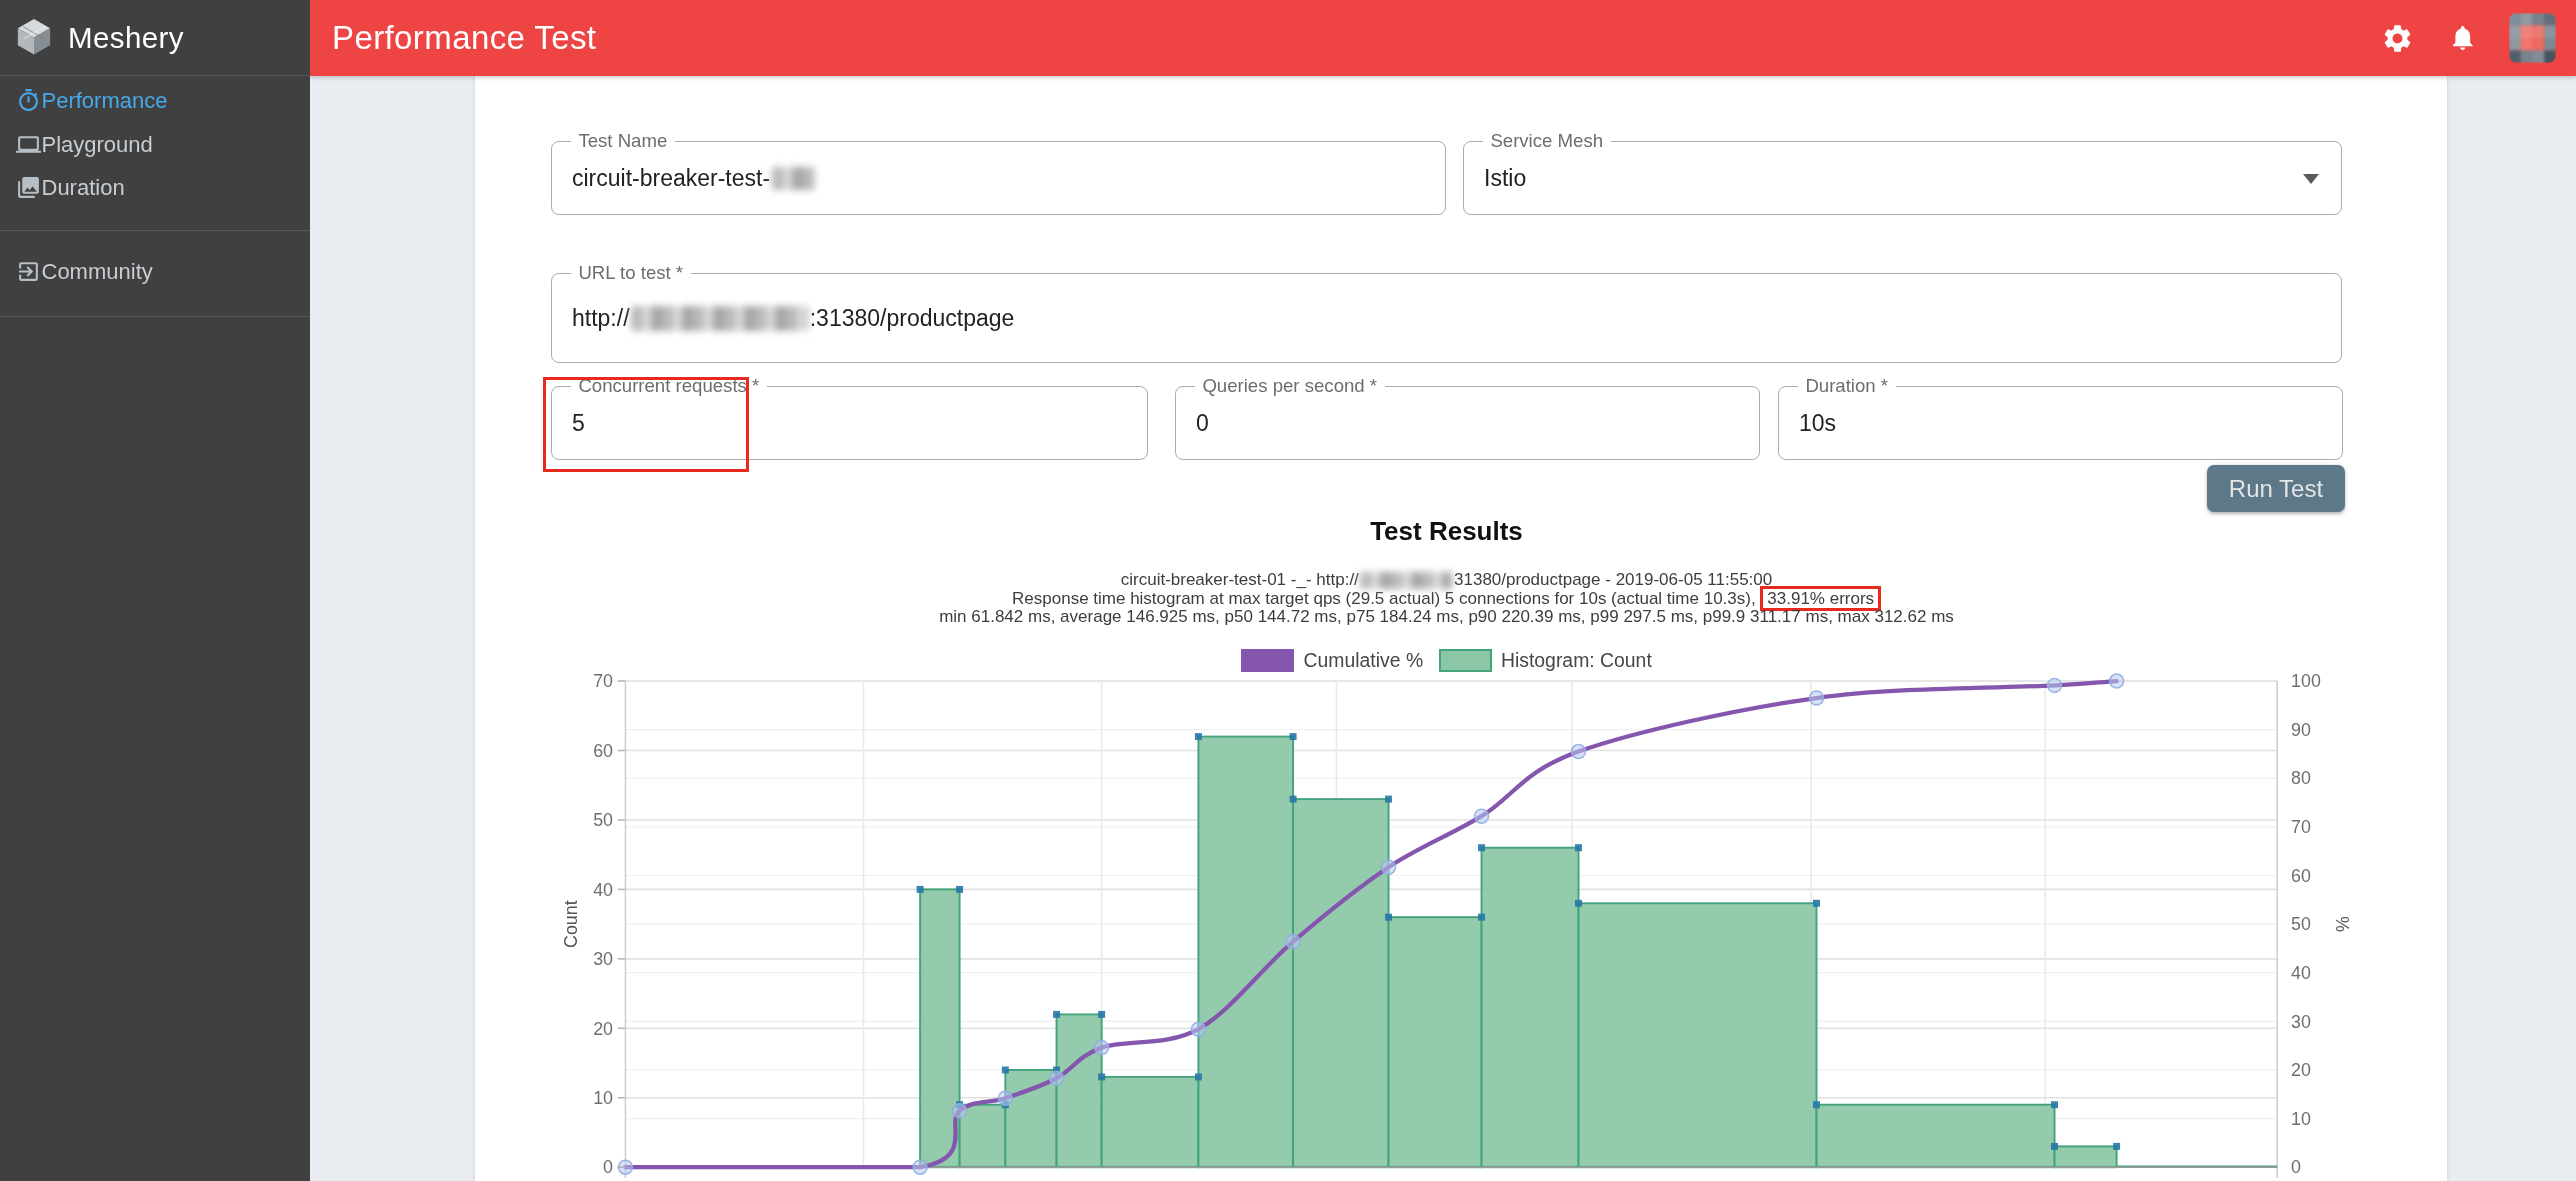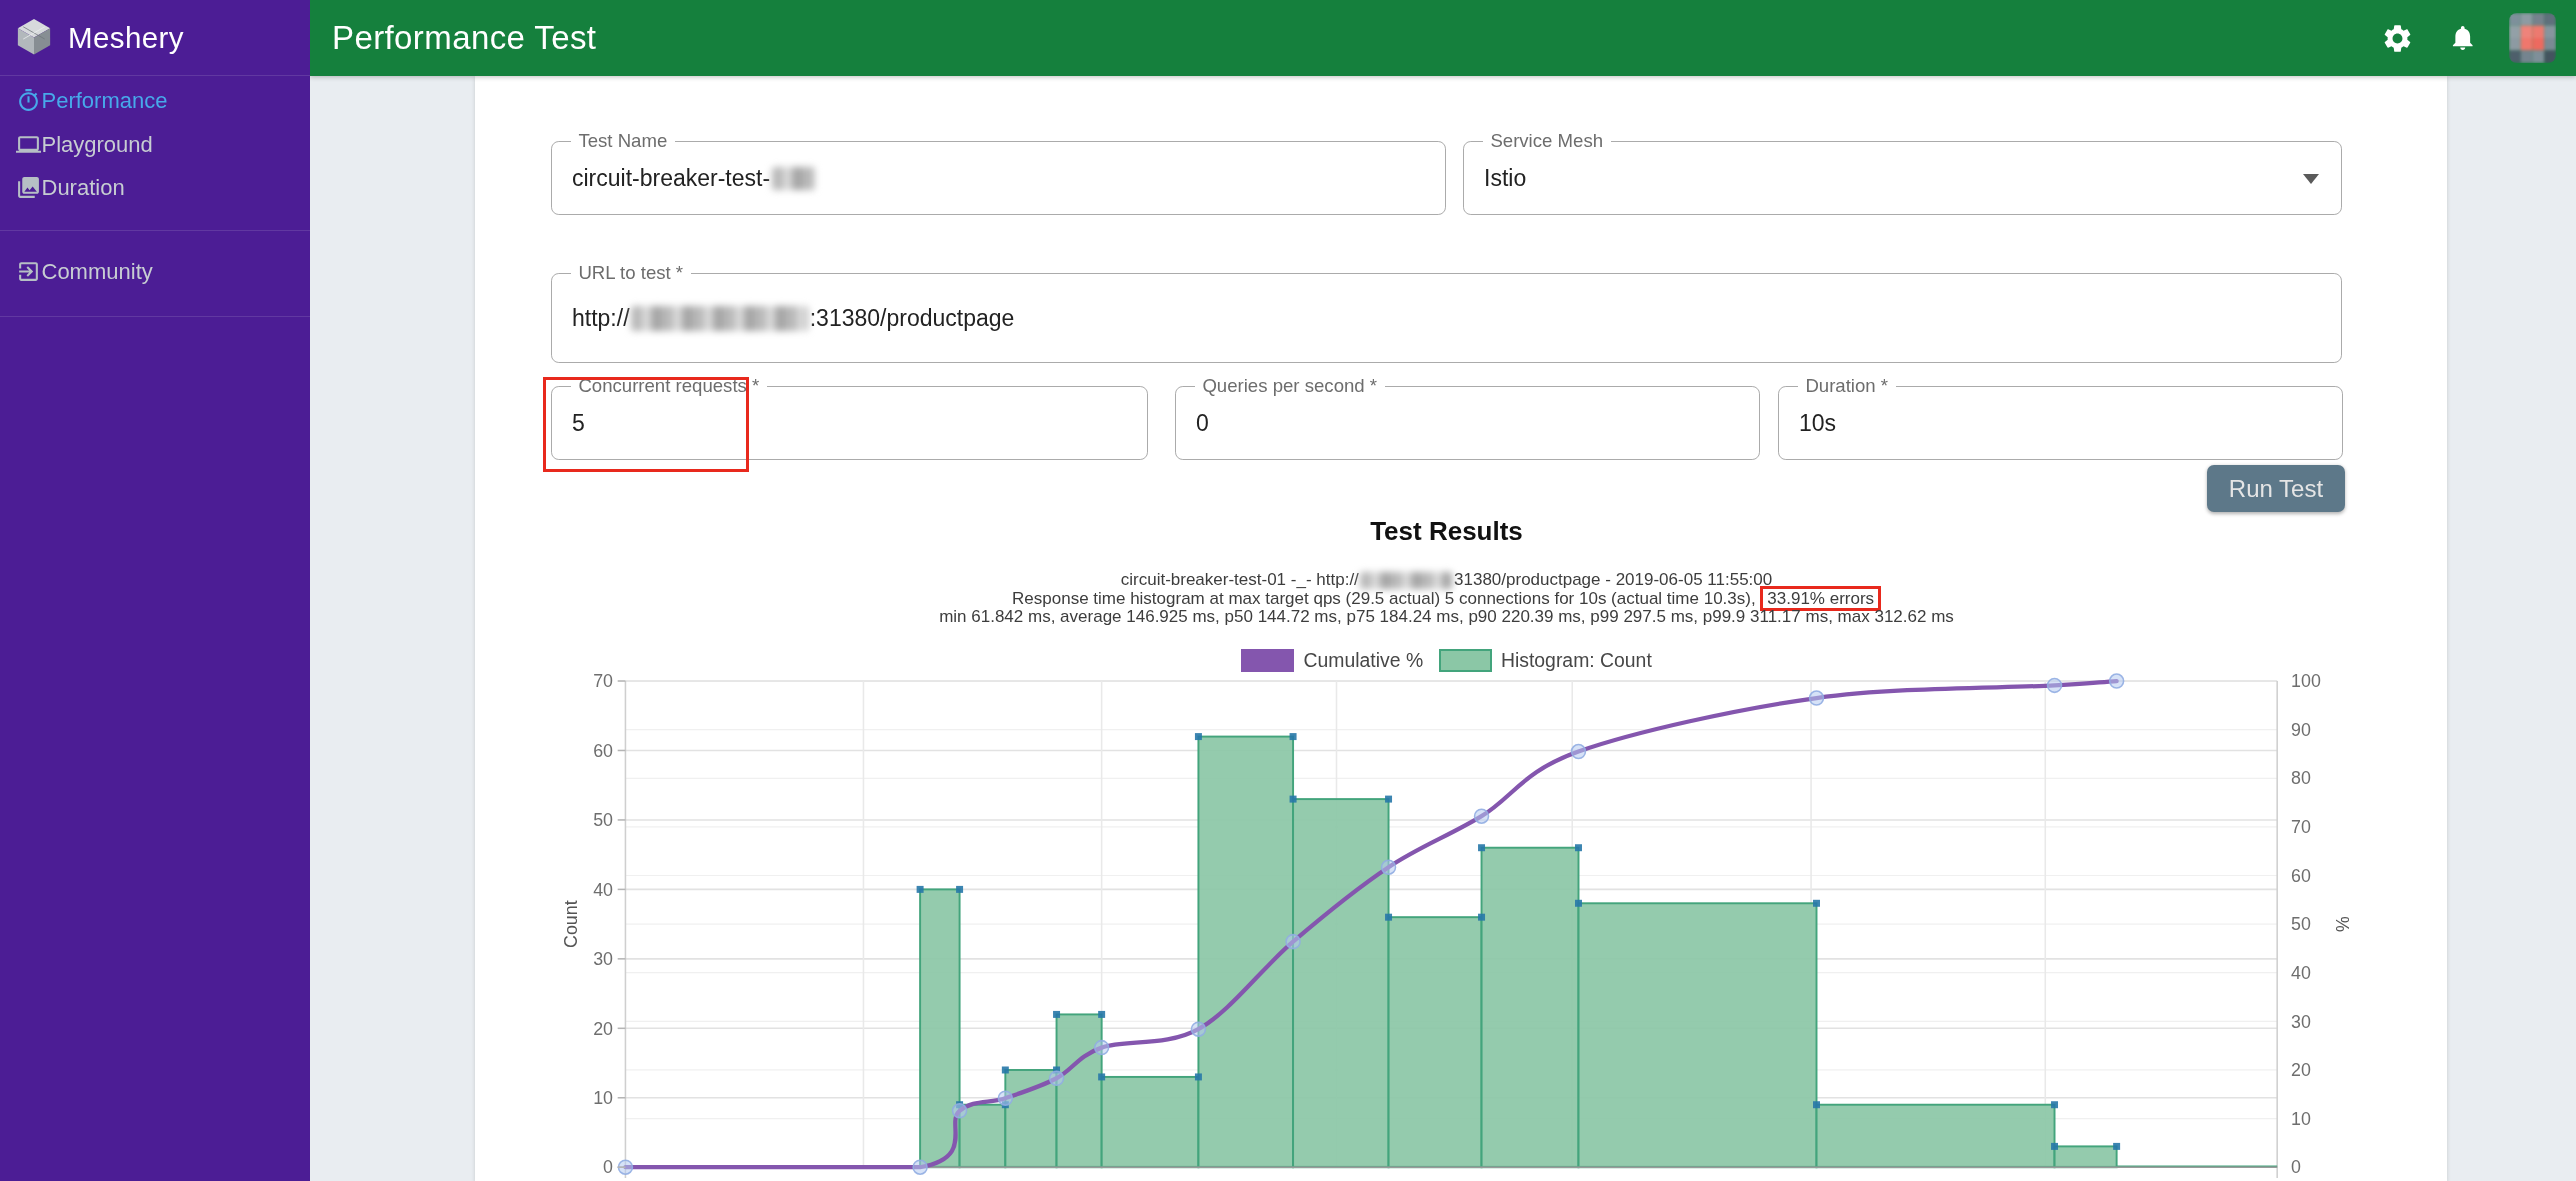--- a/index.html
+++ b/index.html
@@ -1,30 +1,30 @@
 <!DOCTYPE html>
 <html style="font-size:12.4px"><head>
 <meta charset="utf-8">
 <style>
   * { margin:0; padding:0; box-sizing:border-box; }
   html,body { width:2576px; height:1182px; overflow:hidden; }
   body { font-family:"Liberation Sans","DejaVu Sans",sans-serif; background:#e9edf1; position:relative; }
 
   
-  .sidebar { position:absolute; left:0; top:0; width:310px; height:1182px; background:#4c1d95; z-index:5; }
+  .sidebar { position:absolute; left:0; top:0; width:310px; height:1182px; background:#404040; z-index:5; }
   .brand { height:76px; display:flex; align-items:center; padding-left:14px; border-bottom:0.8px solid rgba(255,255,255,0.12); }
   .brand-title { color:#ffffff; font-size:29.5px; margin-left:14px; letter-spacing:0.4px; }
   .nav-item { position:absolute; left:0; width:310px; height:43px; display:flex; align-items:center; padding-left:15.5px; cursor:pointer; }
   .nav-item .nicon { width:26px; height:26px; display:flex; align-items:center; justify-content:center; }
   .nav-item .nlabel { font-size:22px; color:#c7cdd2; }
   .nav-item.active .nlabel { color:#47a9ea; }
   .sdivider { position:absolute; left:0; width:310px; height:0; border-top:0.8px solid rgba(255,255,255,0.12); }
 
   
-  .topbar { position:absolute; left:310px; top:0; width:2266px; height:76px; background:#15803d; display:flex; align-items:center; z-index:4; box-shadow:0 2.3px 4.7px rgba(0,0,0,0.25); }
+  .topbar { position:absolute; left:310px; top:0; width:2266px; height:76px; background:#ef4444; display:flex; align-items:center; z-index:4; box-shadow:0 2.3px 4.7px rgba(0,0,0,0.25); }
   .topbar-title { color:#ffffff; font-size:33px; font-weight:400; margin-left:22px; letter-spacing:0.4px; }
   .topbar-right { position:absolute; right:20px; top:0; height:76px; display:flex; align-items:center; gap:26px; }
   .icon-btn { width:40px; height:40px; display:flex; align-items:center; justify-content:center; cursor:pointer; }
   .avatar { width:47px; height:50px; border-radius:7.8px; overflow:hidden; }
   .avatar svg { filter:blur(1.6px); }
 
   
   .card { position:absolute; left:475px; top:76px; width:1972px; height:1106px; background:#ffffff; box-shadow:0 0.8px 3.9px rgba(0,0,0,0.15); z-index:2; }
 
   .field { position:absolute; border:1.6px solid #ababab; border-radius:7.8px; background:#fff; }

